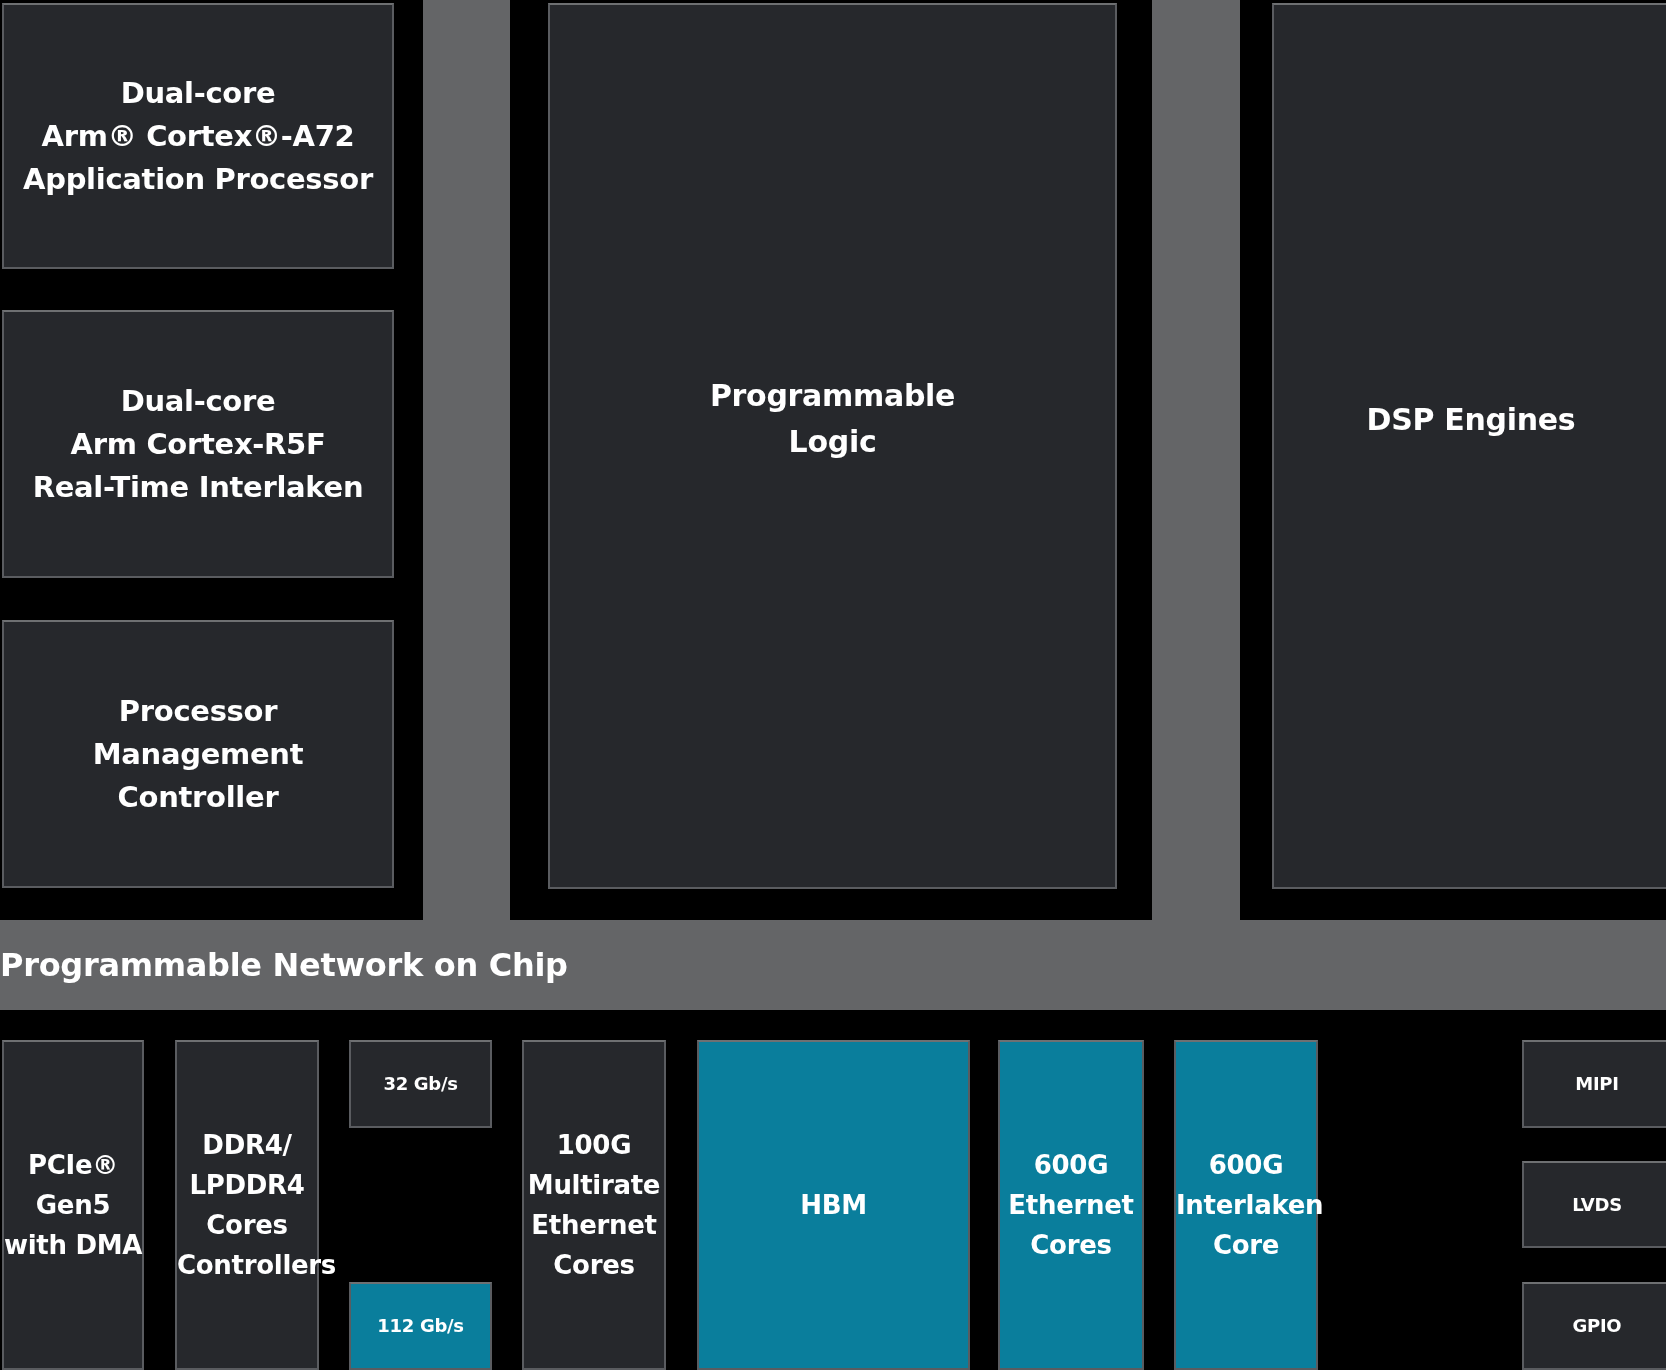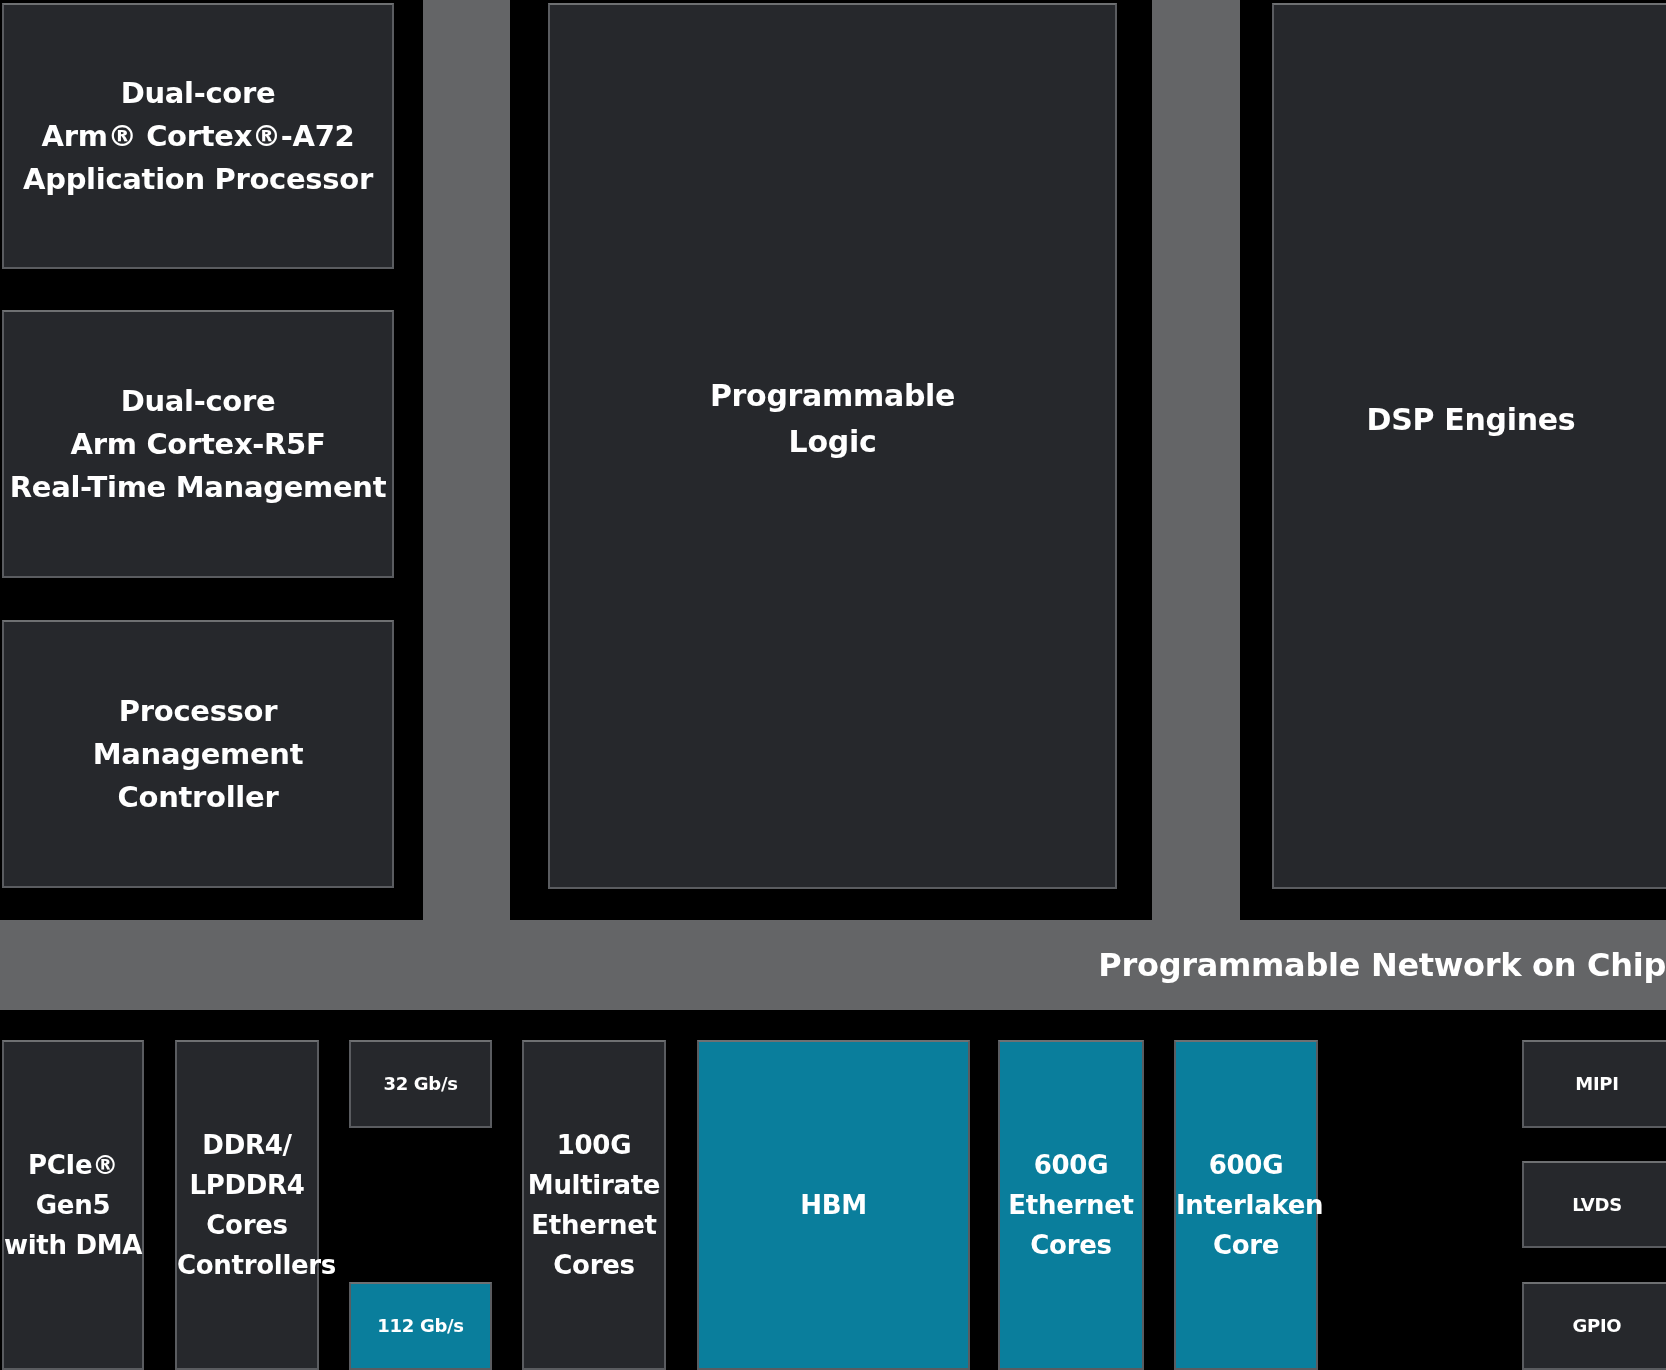--- a/index.html
+++ b/index.html
@@ -45,21 +45,21 @@
   }
   .t-lg .line{font-size:29px;line-height:43px;}
   .t-xl .line{font-size:30px;line-height:46px;}
   .t-io .line{font-size:26px;line-height:40px;}
   .t-sm .line{font-size:18px;line-height:30px;}
   .noc-label{
     font-weight:bold;font-size:32px;letter-spacing:-0.3px;
     color:var(--text);white-space:nowrap;
   }
   .noc-band{
-    display:flex;align-items:center;justify-content:flex-end;
+    display:flex;align-items:center;justify-content:flex-start;
   }
 </style>
 </head>
 <body>
 
 <div id="stage">
 
   <div class="noc" style="left:423px;top:0;width:87px;height:940px"></div>
   <div class="noc" style="left:1152px;top:0;width:88px;height:940px"></div>
 
@@ -68,21 +68,21 @@
       <div class="line">Dual-core</div>
       <div class="line">Arm® Cortex®-A72</div>
       <div class="line">Application Processor</div>
     </div>
   </div>
 
   <div class="block t-lg" style="left:2px;top:310px;width:392px;height:268px">
     <div class="lines">
       <div class="line">Dual-core</div>
       <div class="line">Arm Cortex-R5F</div>
-      <div class="line">Real-Time Management</div>
+      <div class="line">Real-Time Interlaken</div>
     </div>
   </div>
 
   <div class="block t-lg" style="left:2px;top:620px;width:392px;height:268px">
     <div class="lines">
       <div class="line">Processor</div>
       <div class="line">Management</div>
       <div class="line">Controller</div>
     </div>
   </div>

